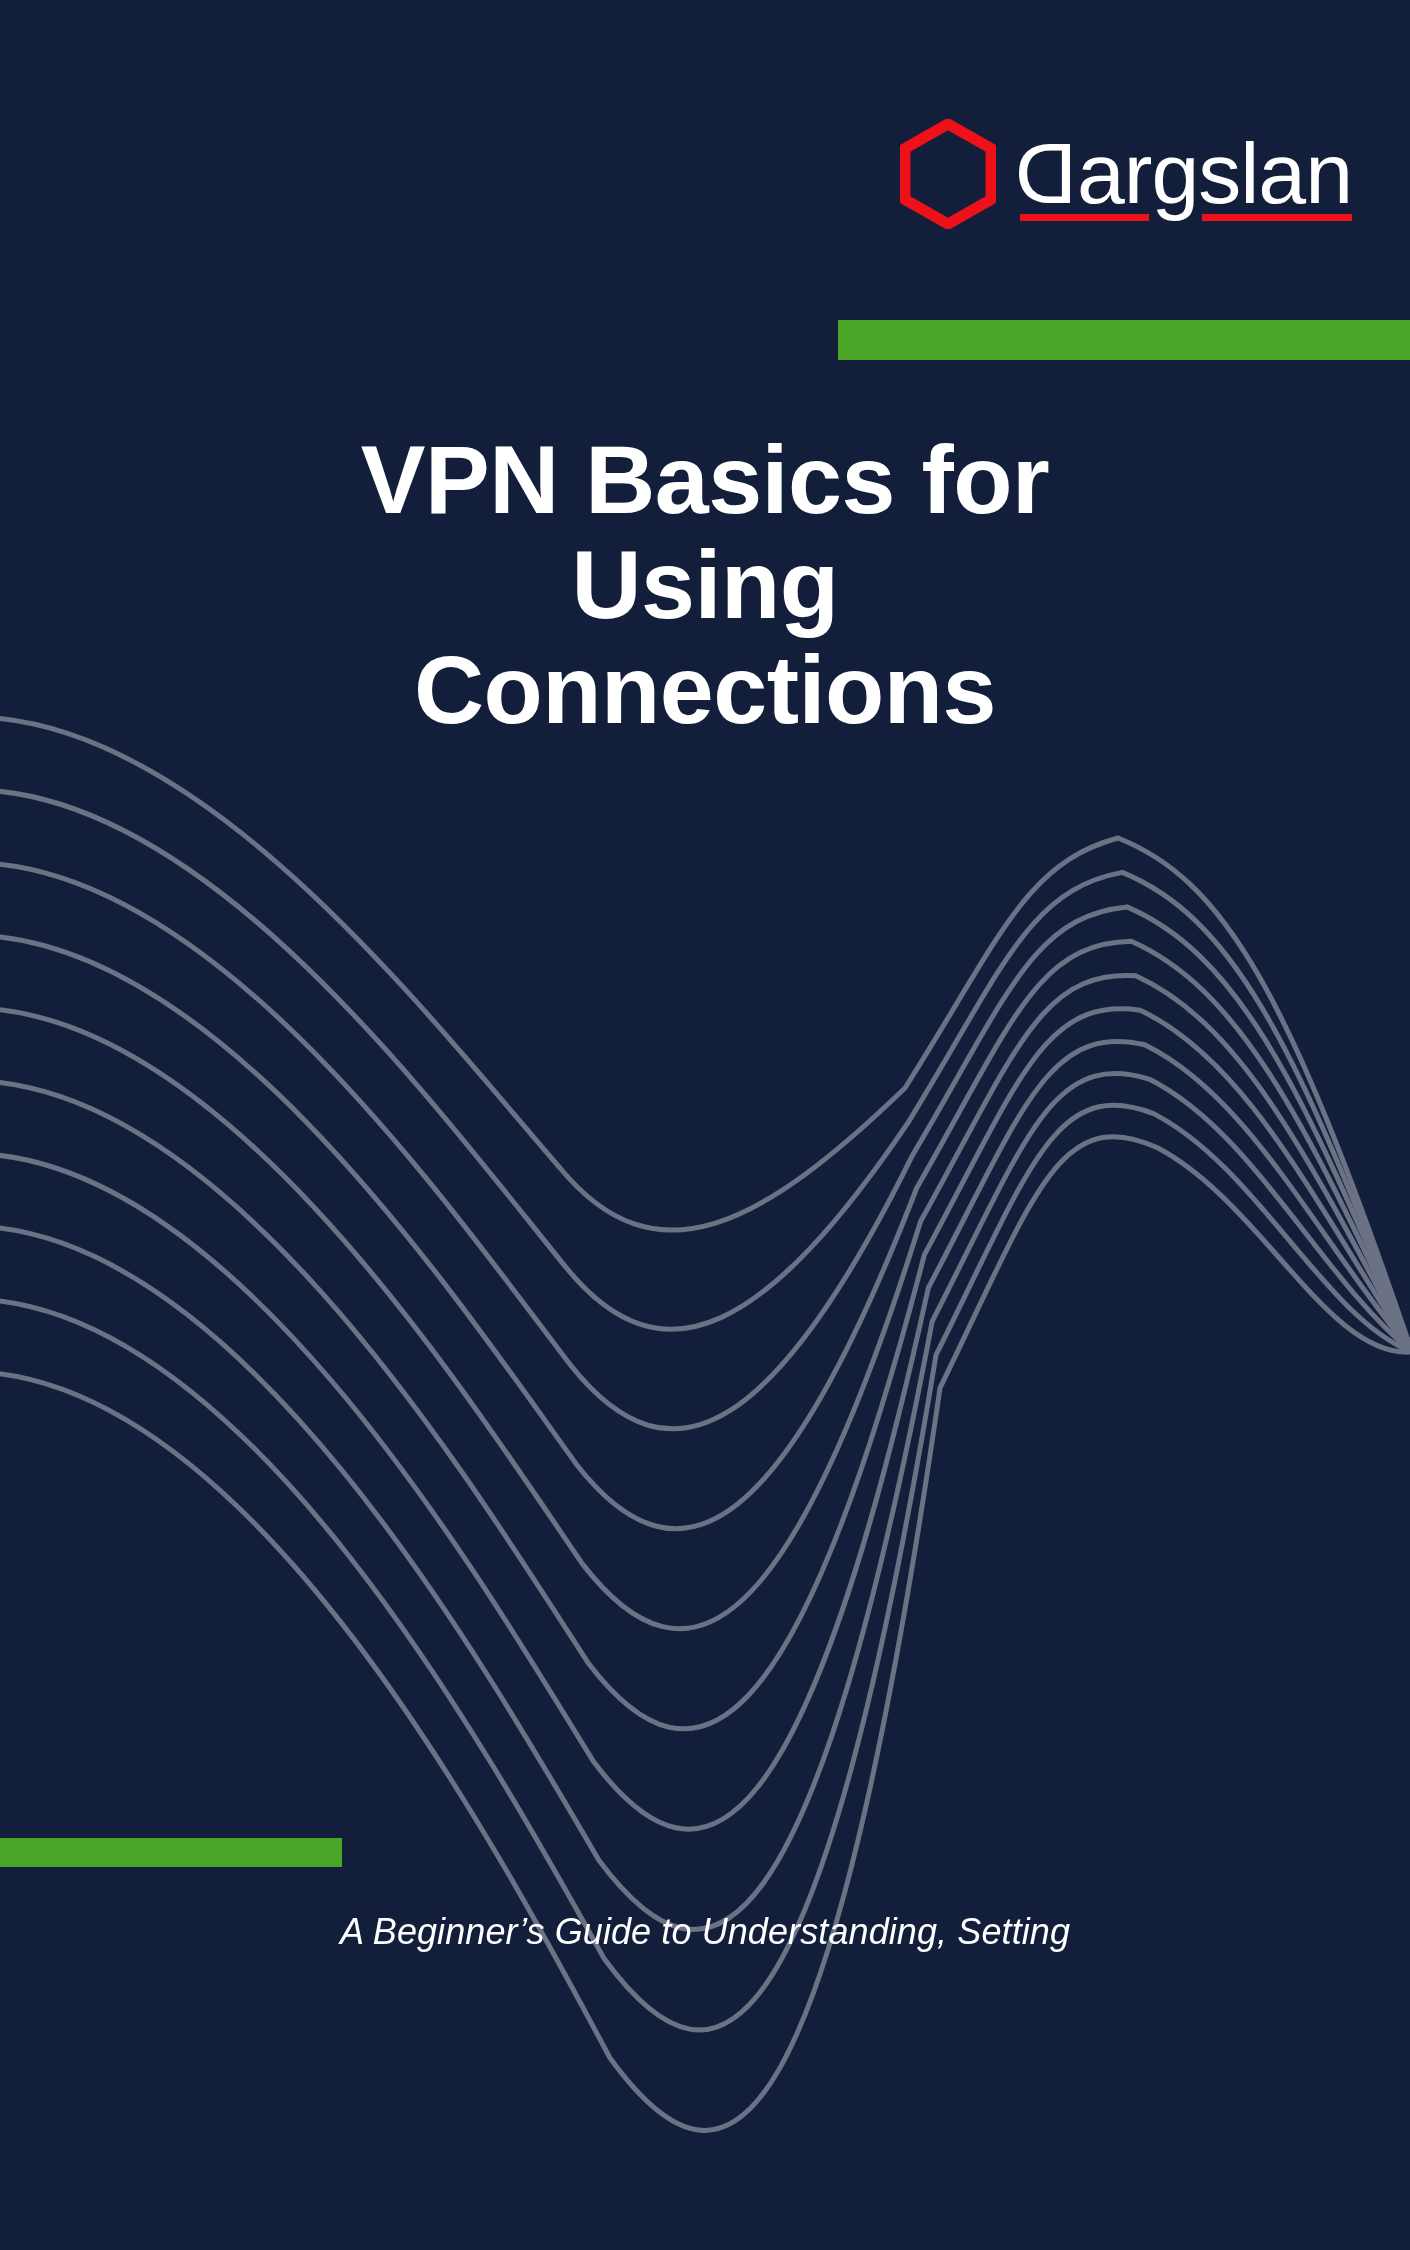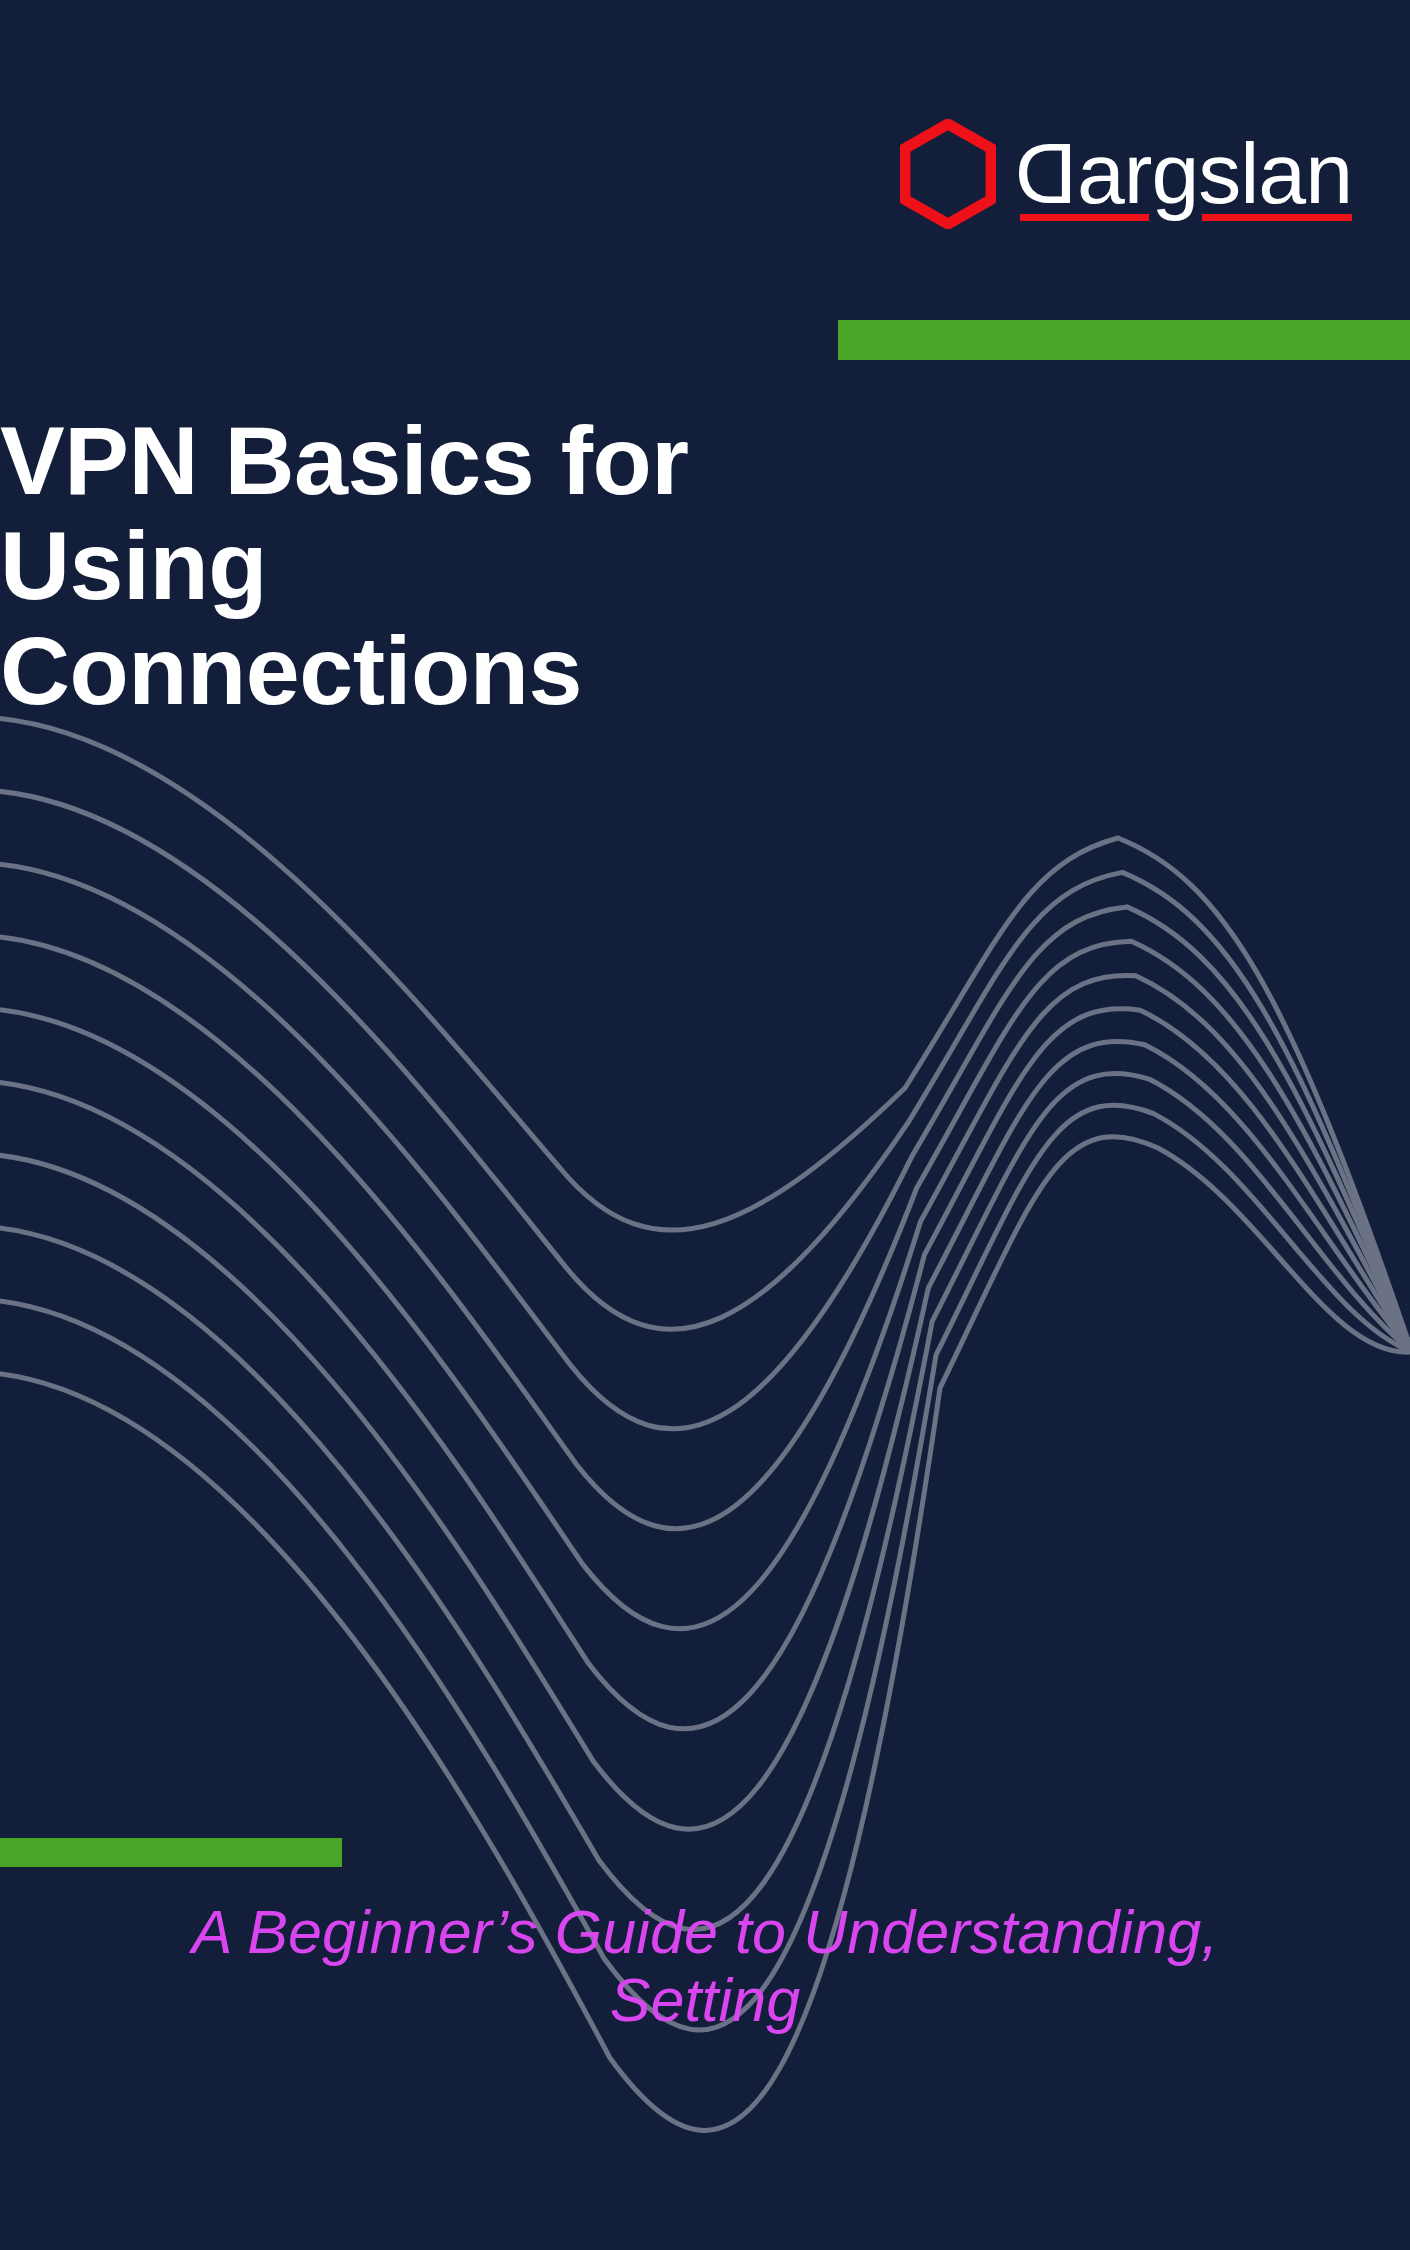--- a/index.html
+++ b/index.html
@@ -85,23 +85,23 @@
     top: 1838px;
     width: 342px;
     height: 29px;
     background: #4aa526;
   }
 
   
   #title-block {
     position: absolute;
     left: 0;
-    top: 408px;
+    top: 427px;
     width: 1410px;
-    text-align: left;
+    text-align: center;
   }
   .title-line {
     display: block;
     font-family: "Liberation Sans", sans-serif;
     font-weight: bold;
     font-size: 97px;
     line-height: 105px;
     letter-spacing: -0.5px;
     color: #ffffff;
   }
@@ -112,24 +112,24 @@
     left: 105px;
     top: 1898px;
     width: 1200px;
     text-align: center;
   }
   .subtitle-line {
     display: block;
     font-family: "Liberation Sans", sans-serif;
     font-style: italic;
     font-weight: 300;
-    font-size: 61px;
+    font-size: 36px;
     line-height: 68px;
     letter-spacing: 0.1px;
-    color: #d946ef;
+    color: #ffffff;
   }
 </style>
 </head>
 <body>
 
 <div id="cover">
 
   <svg id="wave-layer" viewBox="0 0 1410 2250" preserveAspectRatio="none" aria-hidden="true">
     <g id="wave-group" fill="none" stroke="#6b7285" stroke-width="5" stroke-linecap="round">
         <path d="M -6 718.0 C 215.0 736.0, 430.0 1018.0, 560.0 1168.0 C 655.0 1283.0, 760.0 1228.0, 905.0 1088.0 C 1000.0 938.0, 1025.0 863.0, 1118.0 838.0 C 1223.0 880.0, 1288.0 988.0, 1412 1352"></path>

